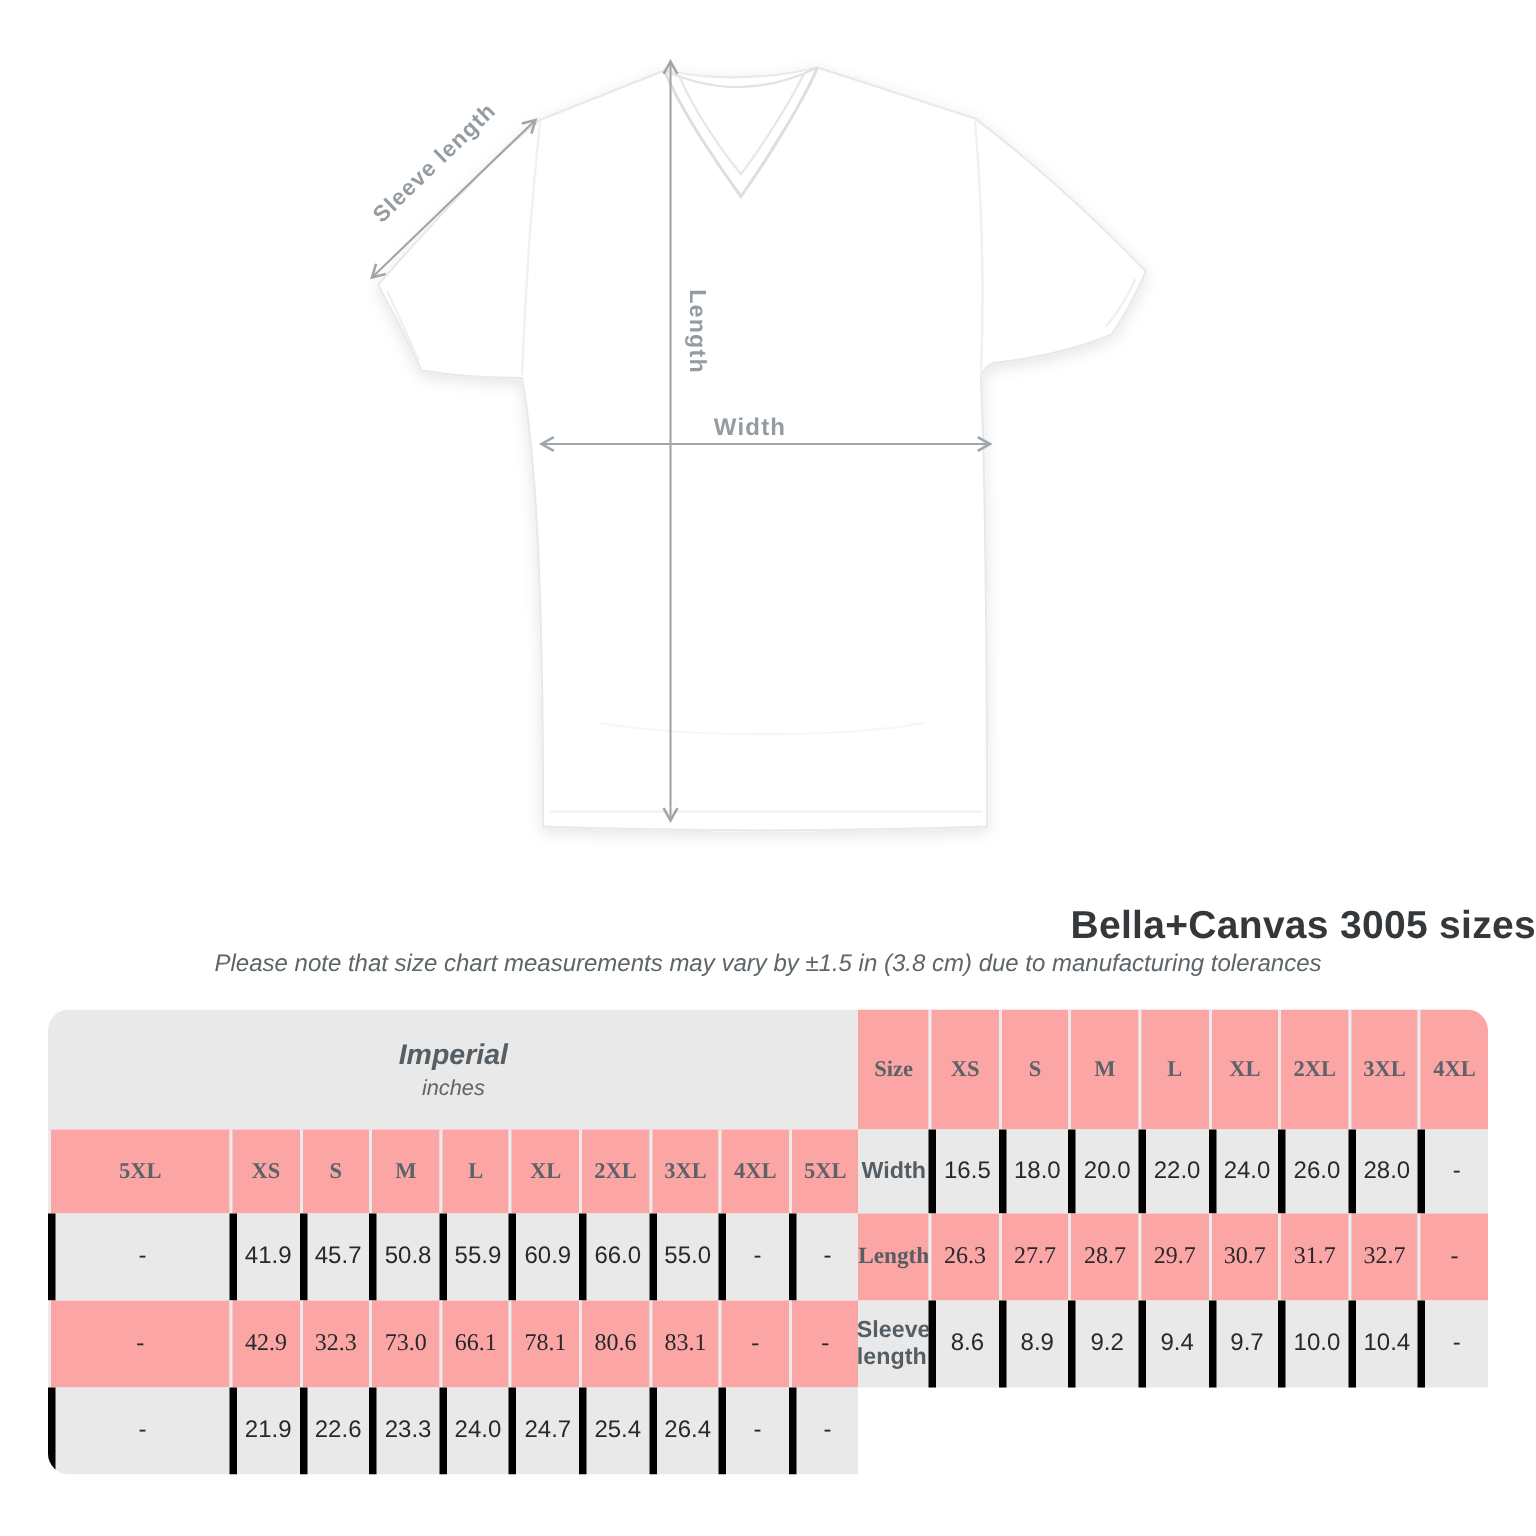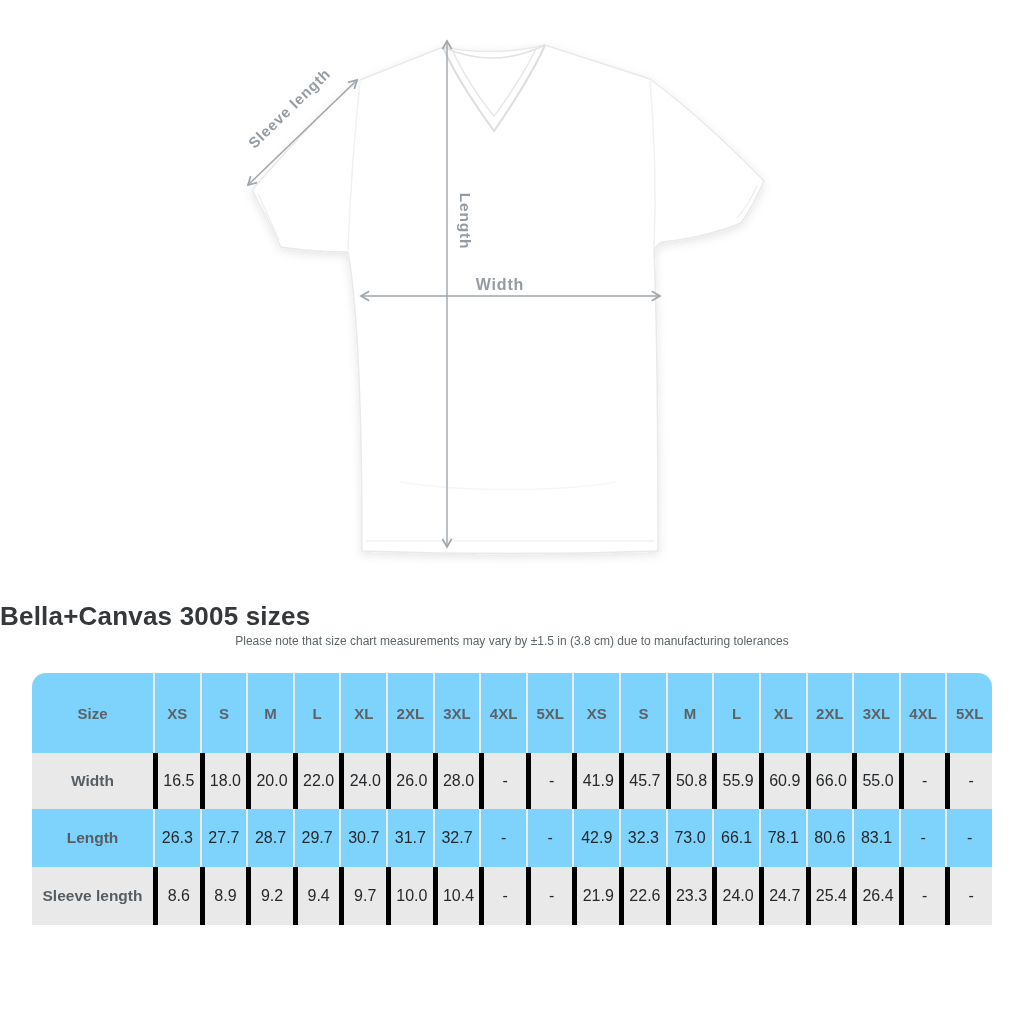--- a/index.html
+++ b/index.html
@@ -19,28 +19,28 @@
   .diagram svg { display:block; }
   .dim-label {
     font-family:"Liberation Sans", sans-serif;
     font-weight:bold;
     fill:#949ca2;
   }
 
   
   .chart-title {
     position:absolute; left:0; top:601px; width:1024px;
-    margin:0; text-align:left;
+    margin:0; text-align:right;
     font-size:26px; font-weight:bold; color:#35383b;
     letter-spacing:0.2px;
   }
   .chart-subtitle {
     position:absolute; left:0; top:634px; width:1024px;
     margin:0; text-align:center;
-    font-size:12px; color:#5d6569;
+    font-size:16px; font-style:italic; color:#5d6569;
   }
 
   
   .size-table {
     position:absolute; left:32px; top:673px;
     width:960px; height:310px;
     display:grid;
     grid-template-columns:121px repeat(18, 1fr);
     grid-template-rows:80px 56px 58px 58px 58px;
     border-radius:14px;
@@ -53,21 +53,21 @@
   .band {
     background:#e9e9e9;
     flex-direction:column; gap:3px;
   }
   .band-imperial { grid-row:1; grid-column:1 / 11; }
   .band-metric   { grid-row:1; grid-column:11 / 20; }
   .band-label { font-size:19px; font-weight:bold; font-style:italic; color:#565e63; }
   .band-sub   { font-size:14.5px; font-style:italic; color:#5d6569; }
 
   .cell.gray  { background:#e9e9e9; border-left:5px solid #000000; }
-  .cell.light { background:#7dd3fc; border-left:2px solid #ebebeb; }
+  .cell.light { background:#fca5a5; border-left:2px solid #ebebeb;font-family:Liberation Serif, serif; }
   .cell.first { border-left:none; }
 
   .cell.head     { font-size:15px;   font-weight:bold; color:#5b6369; }
   .cell.rowlabel { font-size:15.5px; font-weight:bold; color:#565e64; }
   .cell.val      { font-size:16px;   color:#26292c; }
 </style>
 </head>
 <body>
 
 <div class="stage">
@@ -120,20 +120,24 @@
       <text class="dim-label" transform="translate(293,112) rotate(-44)" text-anchor="middle" font-size="15" letter-spacing="0.8">Sleeve length</text>
       <text class="dim-label" transform="translate(460,221) rotate(90)" text-anchor="middle" font-size="15.5" letter-spacing="0.8">Length</text>
       <text class="dim-label" x="500" y="290" text-anchor="middle" font-size="16" letter-spacing="0.8">Width</text>
     </svg>
   </div>
 
   <h1 class="chart-title">Bella+Canvas 3005 sizes</h1>
   <p class="chart-subtitle">Please note that size chart measurements may vary by ±1.5 in (3.8 cm) due to manufacturing tolerances</p>
 
   <div class="size-table">
+    <div class="cell band band-imperial">
+      <div class="band-label">Imperial</div>
+      <div class="band-sub">inches</div>
+    </div>
 
   <div class="cell light head first">Size</div>
       <div class="cell light head">XS</div>
       <div class="cell light head">S</div>
       <div class="cell light head">M</div>
       <div class="cell light head">L</div>
       <div class="cell light head">XL</div>
       <div class="cell light head">2XL</div>
       <div class="cell light head">3XL</div>
       <div class="cell light head">4XL</div>

